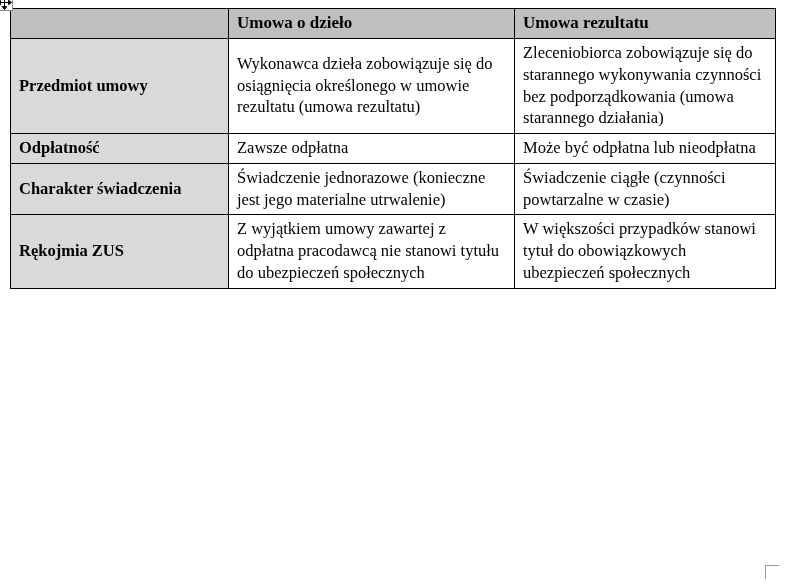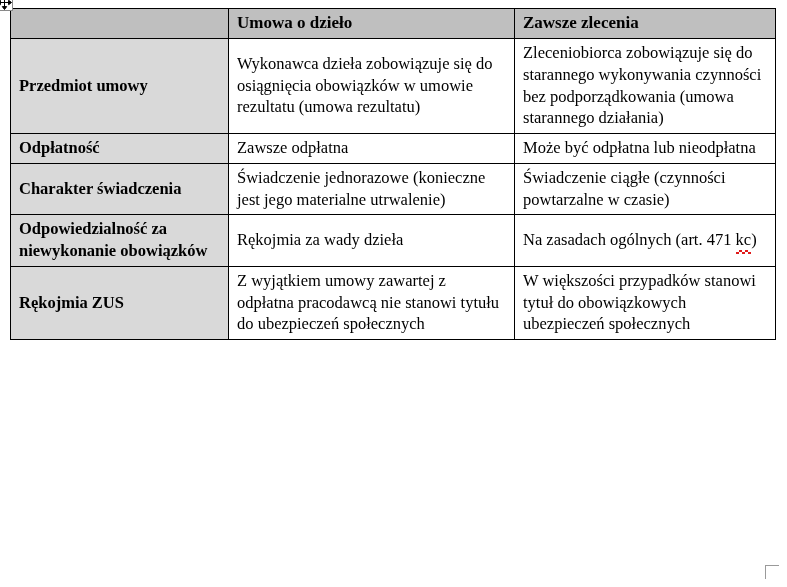--- a/index.html
+++ b/index.html
@@ -136,45 +136,40 @@
   <table class="contract-table">
     <colgroup>
       <col class="c-label">
       <col class="c-dzielo">
       <col class="c-zlecenia">
     </colgroup>
     <thead>
       <tr class="header-row">
         <th class="header-empty"></th>
         <th>Umowa o dzieło</th>
-        <th>Zawsze zlecenia</th>
+        <th>Umowa rezultatu</th>
       </tr>
     </thead>
     <tbody>
       <tr>
         <td class="row-label">Przedmiot umowy</td>
-        <td class="cell-body">Wykonawca dzieła zobowiązuje się do osiągnięcia obowiązków w umowie rezultatu (umowa rezultatu)</td>
+        <td class="cell-body">Wykonawca dzieła zobowiązuje się do osiągnięcia określonego w umowie rezultatu (umowa rezultatu)</td>
         <td class="cell-body">Zleceniobiorca zobowiązuje się do starannego wykonywania czynności bez podporządkowania (umowa starannego działania)</td>
       </tr>
       <tr>
         <td class="row-label">Odpłatność</td>
         <td class="cell-body">Zawsze odpłatna</td>
         <td class="cell-body">Może być odpłatna lub nieodpłatna</td>
       </tr>
       <tr>
         <td class="row-label">Charakter świadczenia</td>
         <td class="cell-body">Świadczenie jednorazowe (konieczne jest jego materialne utrwalenie)</td>
         <td class="cell-body">Świadczenie ciągłe (czynności powtarzalne w czasie)</td>
       </tr>
       <tr>
-        <td class="row-label">Odpowiedzialność za niewykonanie obowiązków</td>
-        <td class="cell-body">Rękojmia za wady dzieła</td>
-        <td class="cell-body"><span>Na zasadach ogólnych (art. 471 </span><span class="squiggle">kc</span><span>)</span></td>
-      </tr>
-      <tr>
         <td class="row-label">Rękojmia ZUS</td>
         <td class="cell-body">Z wyjątkiem umowy zawartej z odpłatna pracodawcą nie stanowi tytułu do ubezpieczeń społecznych</td>
         <td class="cell-body">W większości przypadków stanowi tytuł do obowiązkowych ubezpieczeń społecznych</td>
       </tr>
     </tbody>
   </table>
 </div>
 
 <div id="resize-handle"></div>
 

